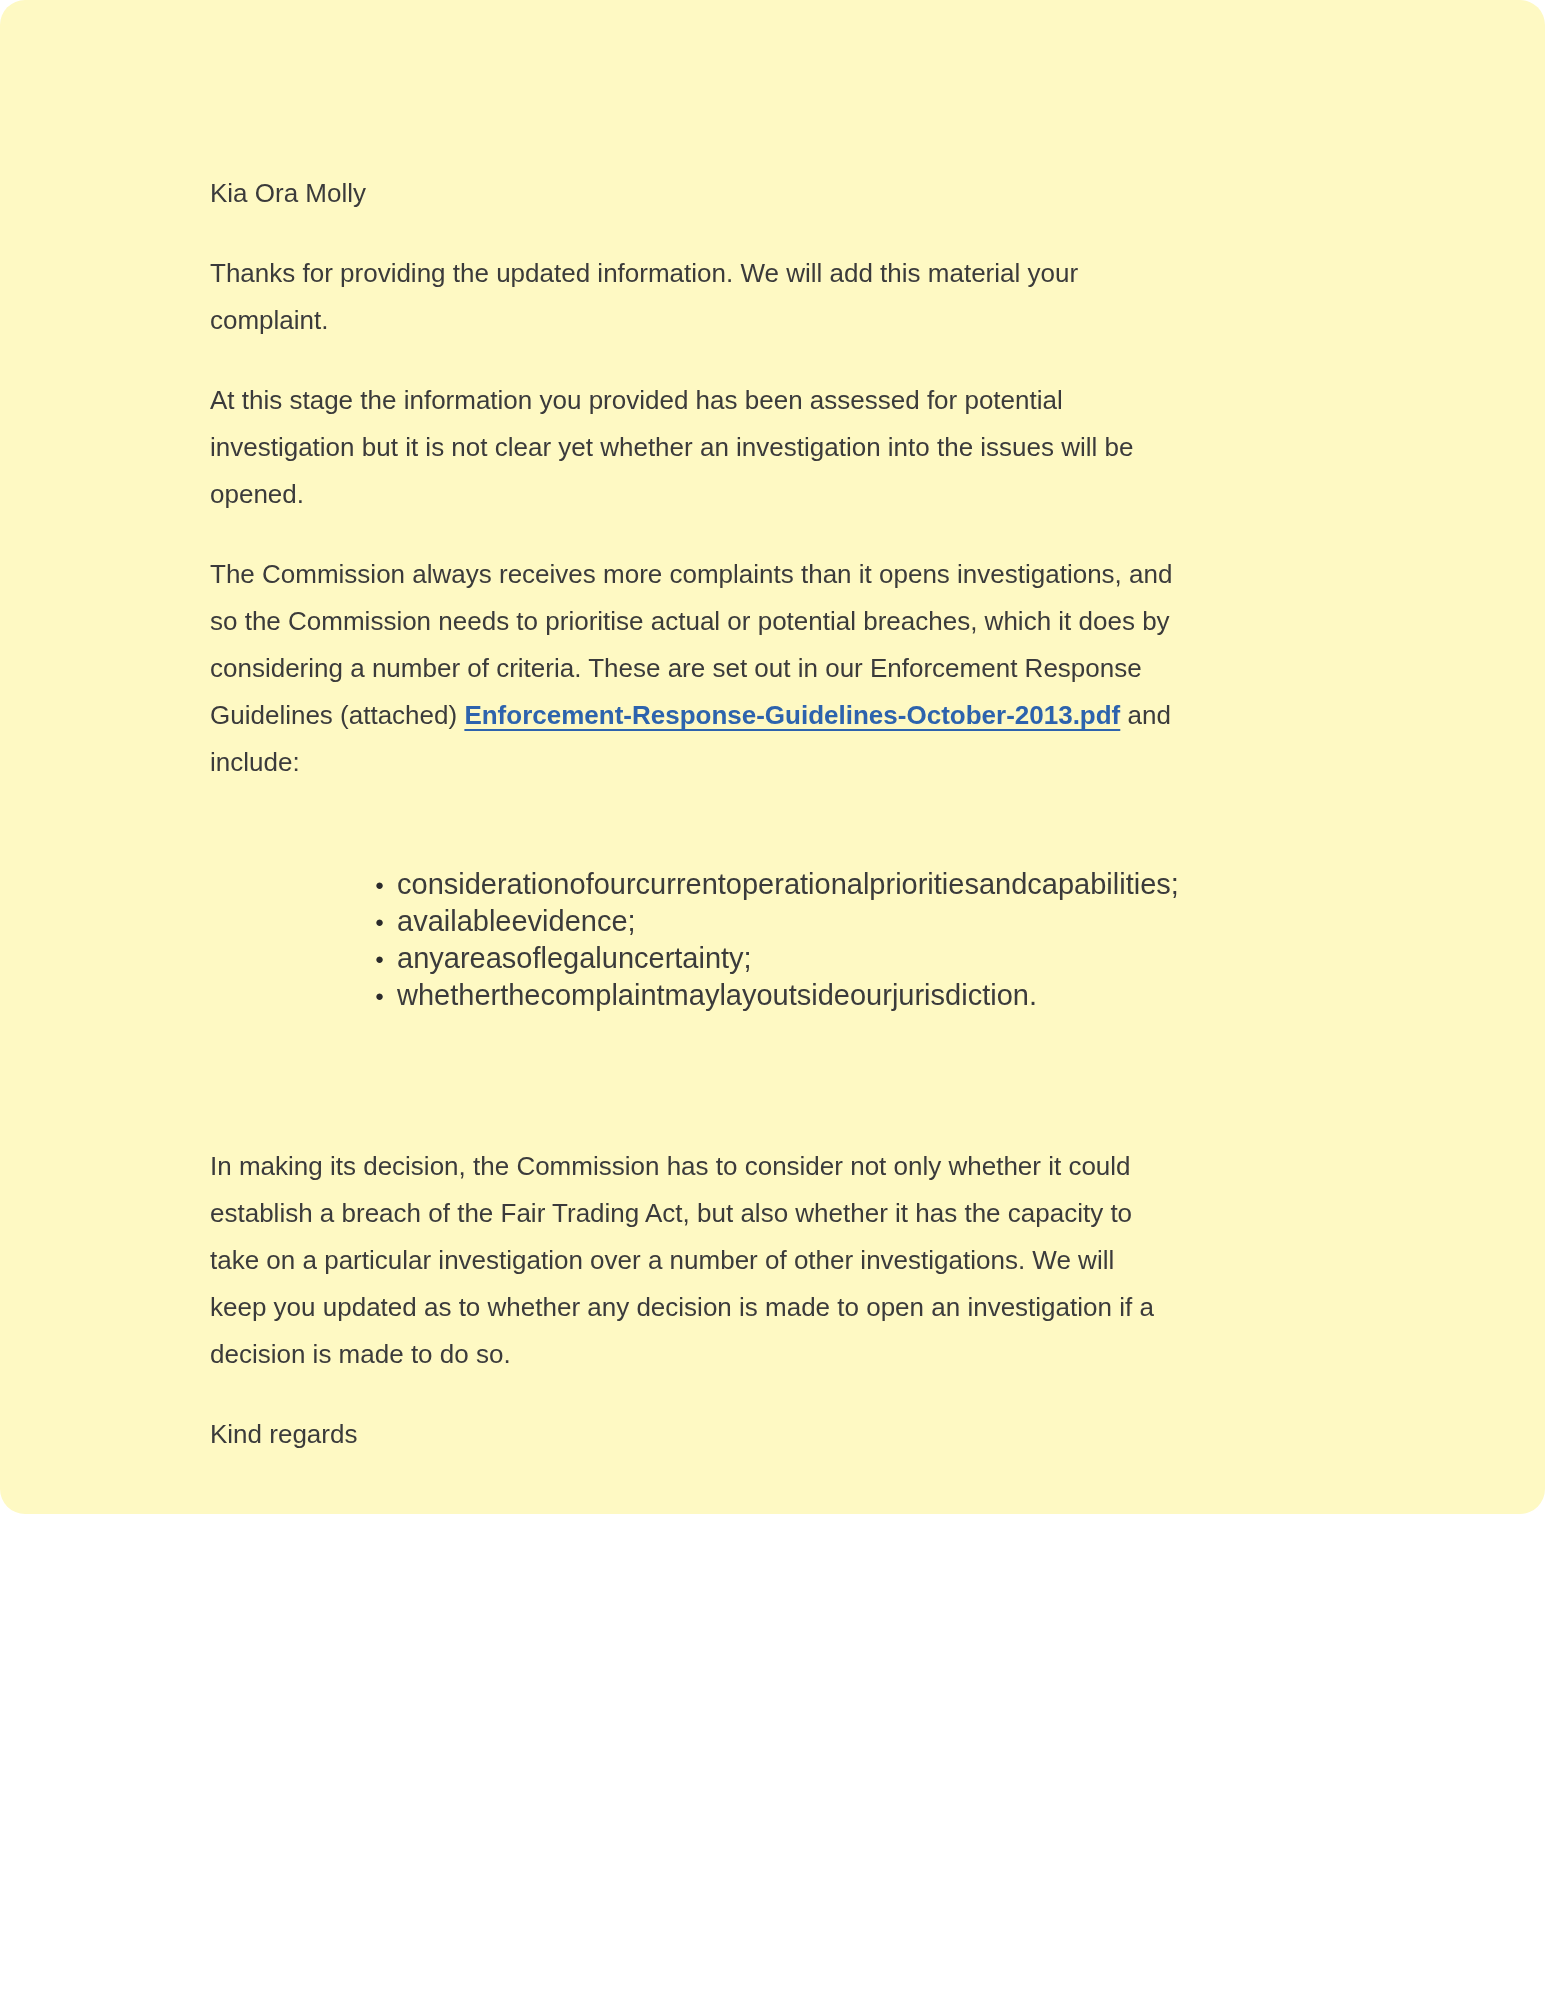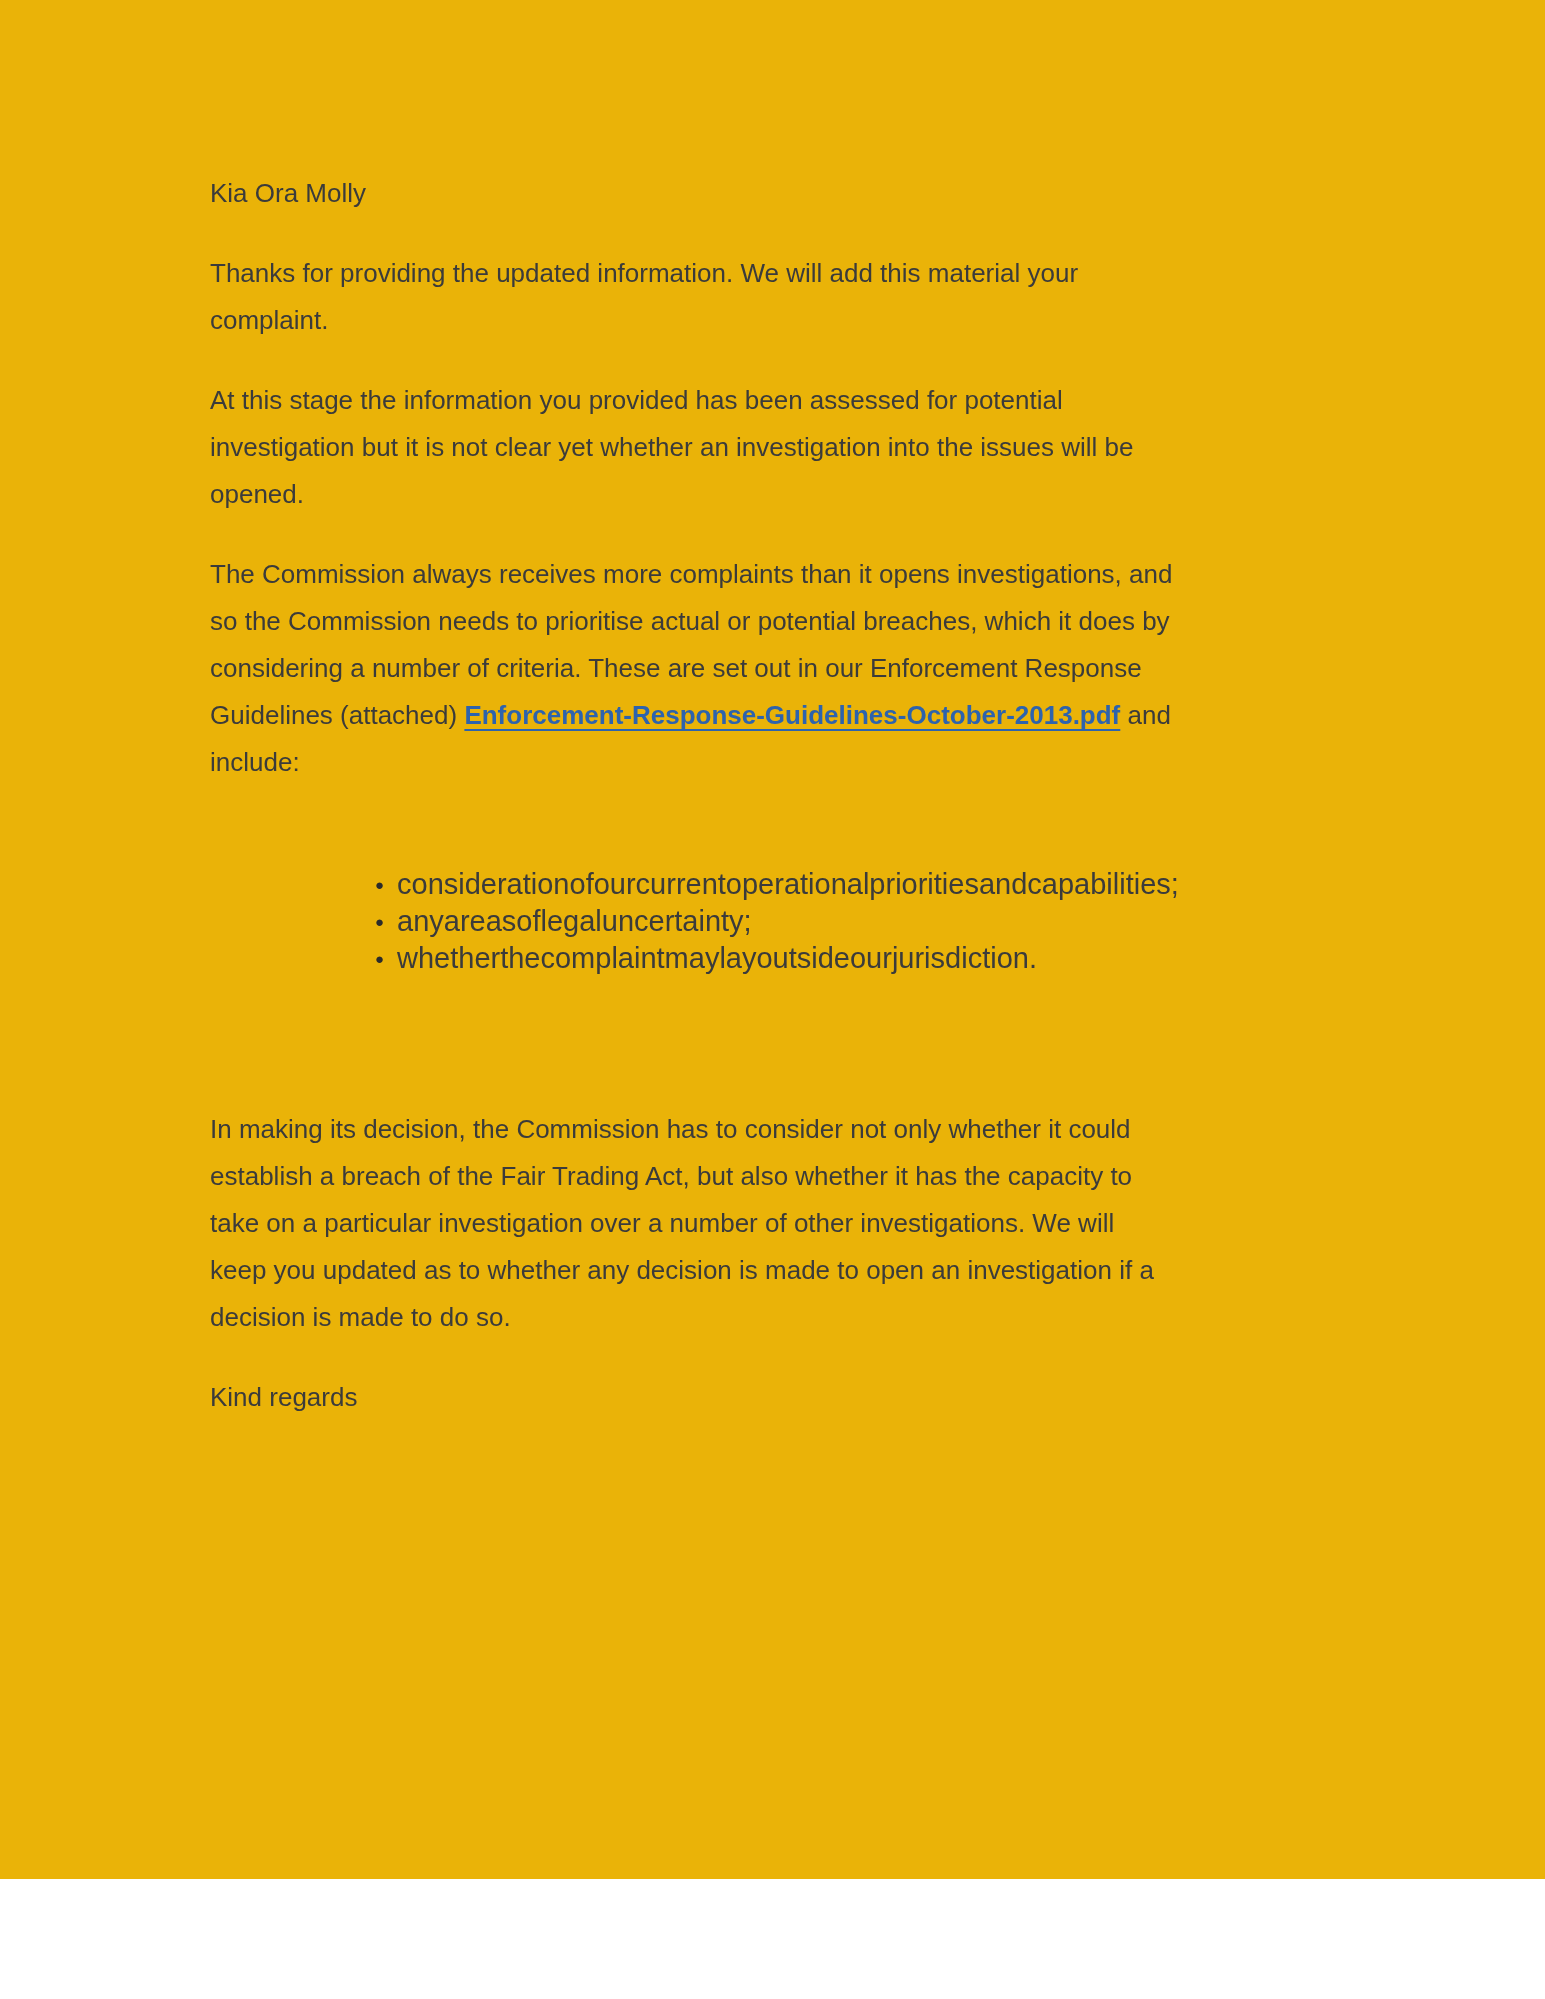--- a/index.html
+++ b/index.html
@@ -3,25 +3,26 @@
 <meta charset="utf-8">
 <style>
   html, body {
     margin: 0;
     padding: 0;
     background: #ffffff;
   }
   .page {
     position: relative;
     width: 1545px;
-    height: 1879px;
-    background: #eab308;
+    height: 1514px;
+    background: #fef9c3;
     overflow: hidden;
     font-family: "Liberation Sans", sans-serif;
     color: #3b3b3b;
+    border-radius: 25px;
   }
   .content {
     box-sizing: border-box;
     padding: 170px 290px 0 210px; 
   }
   .content p {
     margin: 0 0 33px 0;
     font-size: 26px;
     line-height: 47px;
     white-space: pre-line; 
@@ -74,20 +75,21 @@
 opened.</p>
 
     <p><span>The Commission always receives more complaints than it opens investigations, and
 so the Commission needs to prioritise actual or potential breaches, which it does by
 considering a number of criteria. These are set out in our Enforcement Response
 Guidelines (</span><strong>attached</strong><span>) </span><a class="doc-link">Enforcement-Response-Guidelines-October-2013.pdf</a><span> and
 include:</span></p>
 
     <ul class="criteria">
       <li>considerationofourcurrentoperationalprioritiesandcapabilities;</li>
+      <li>availableevidence;</li>
       <li>anyareasoflegaluncertainty;</li>
       <li>whetherthecomplaintmaylayoutsideourjurisdiction.</li>
     </ul>
 
     <p>In making its decision, the Commission has to consider not only whether it could
 establish a breach of the Fair Trading Act, but also whether it has the capacity to
 take on a particular investigation over a number of other investigations. We will
 keep you updated as to whether any decision is made to open an investigation if a
 decision is made to do so.</p>
 

